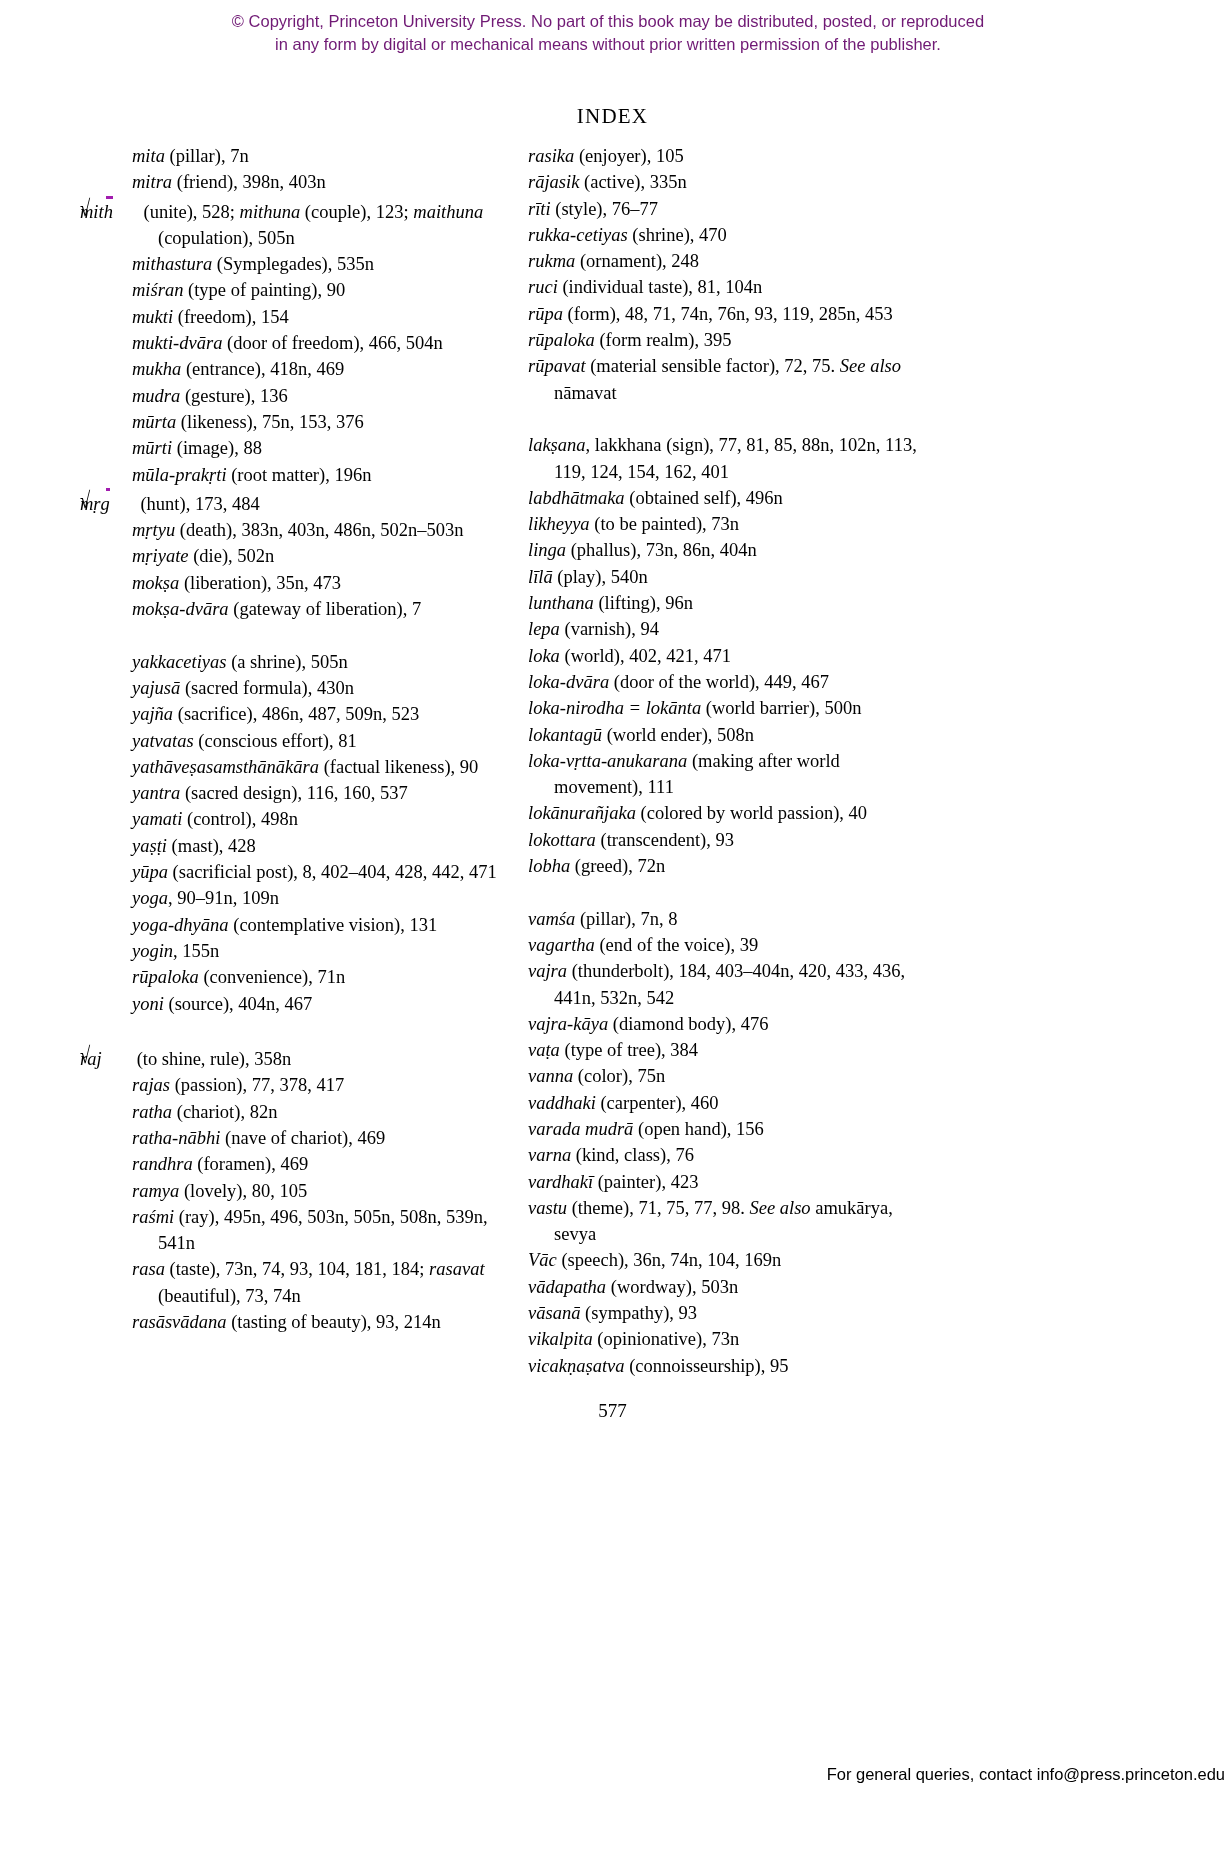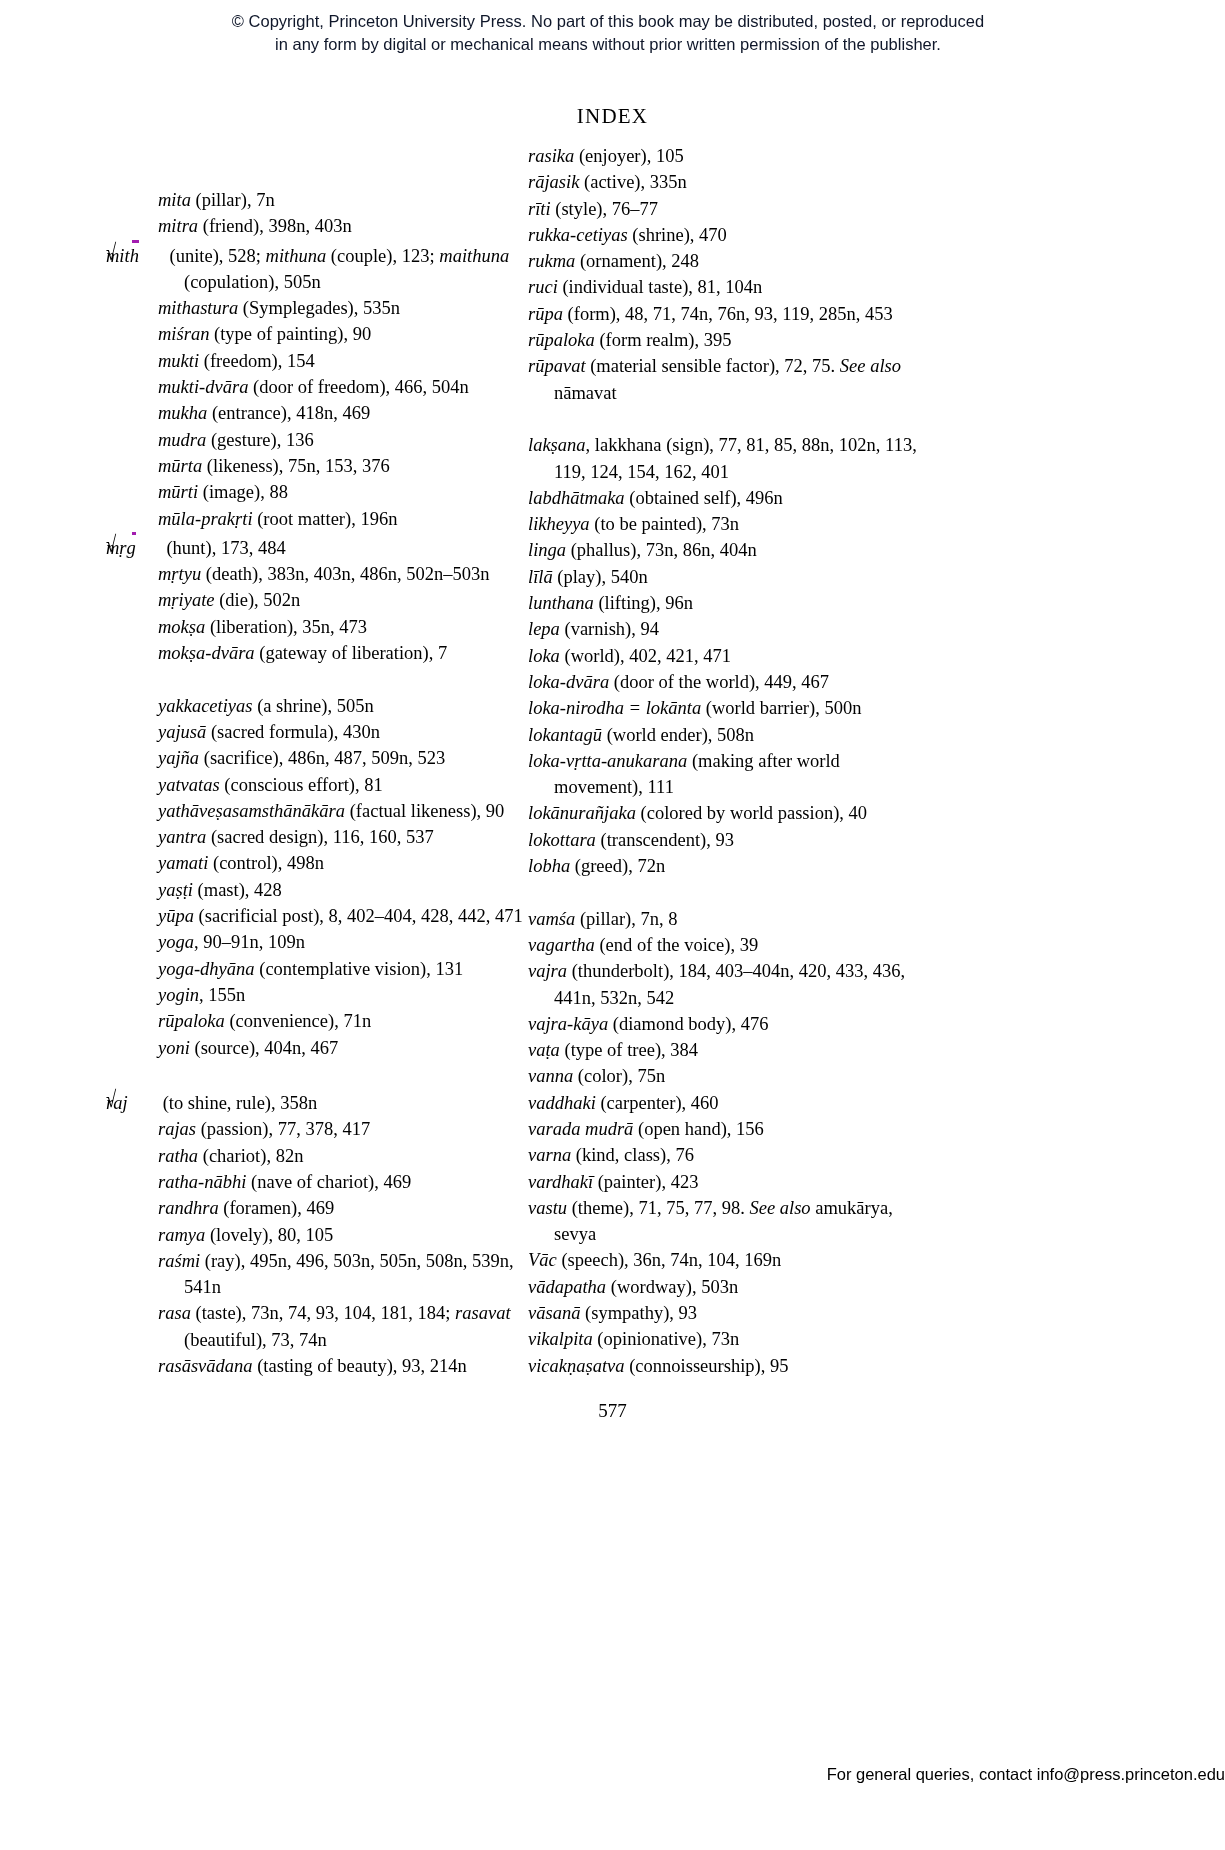--- a/index.html
+++ b/index.html
@@ -23,21 +23,21 @@
   }
   .copyright {
     position: absolute;
     left: 228px;
     top: 10px;
     width: 760px;
     text-align: center;
     font-family: "Liberation Sans", sans-serif;
     font-size: 16.5px;
     line-height: 23px;
-    color: #0f172a;
+    color: #701a75;
   }
   .index-title {
     position: absolute;
     left: 0;
     top: 104px;
     width: 1225px;
     text-align: center;
     font-size: 21px;
     letter-spacing: 1.2px;
   }
@@ -47,21 +47,21 @@
     top: 143px;
     width: 1225px;
     height: 1260px;
   }
   .col {
     position: absolute;
     top: 0;
     font-size: 18.5px;
     line-height: 26.3px;
   }
-  .col-left { left: 158px; width: 370px; margin-top: 44px; }
+  .col-left { left: 132px; width: 370px; }
   .col-right { left: 528px; width: 400px; }
 
   .entry {
     margin: 0;
     padding: 0 0 0 26px;
     text-indent: -26px;
   }
   .gap {
     height: 26.3px;
   }

